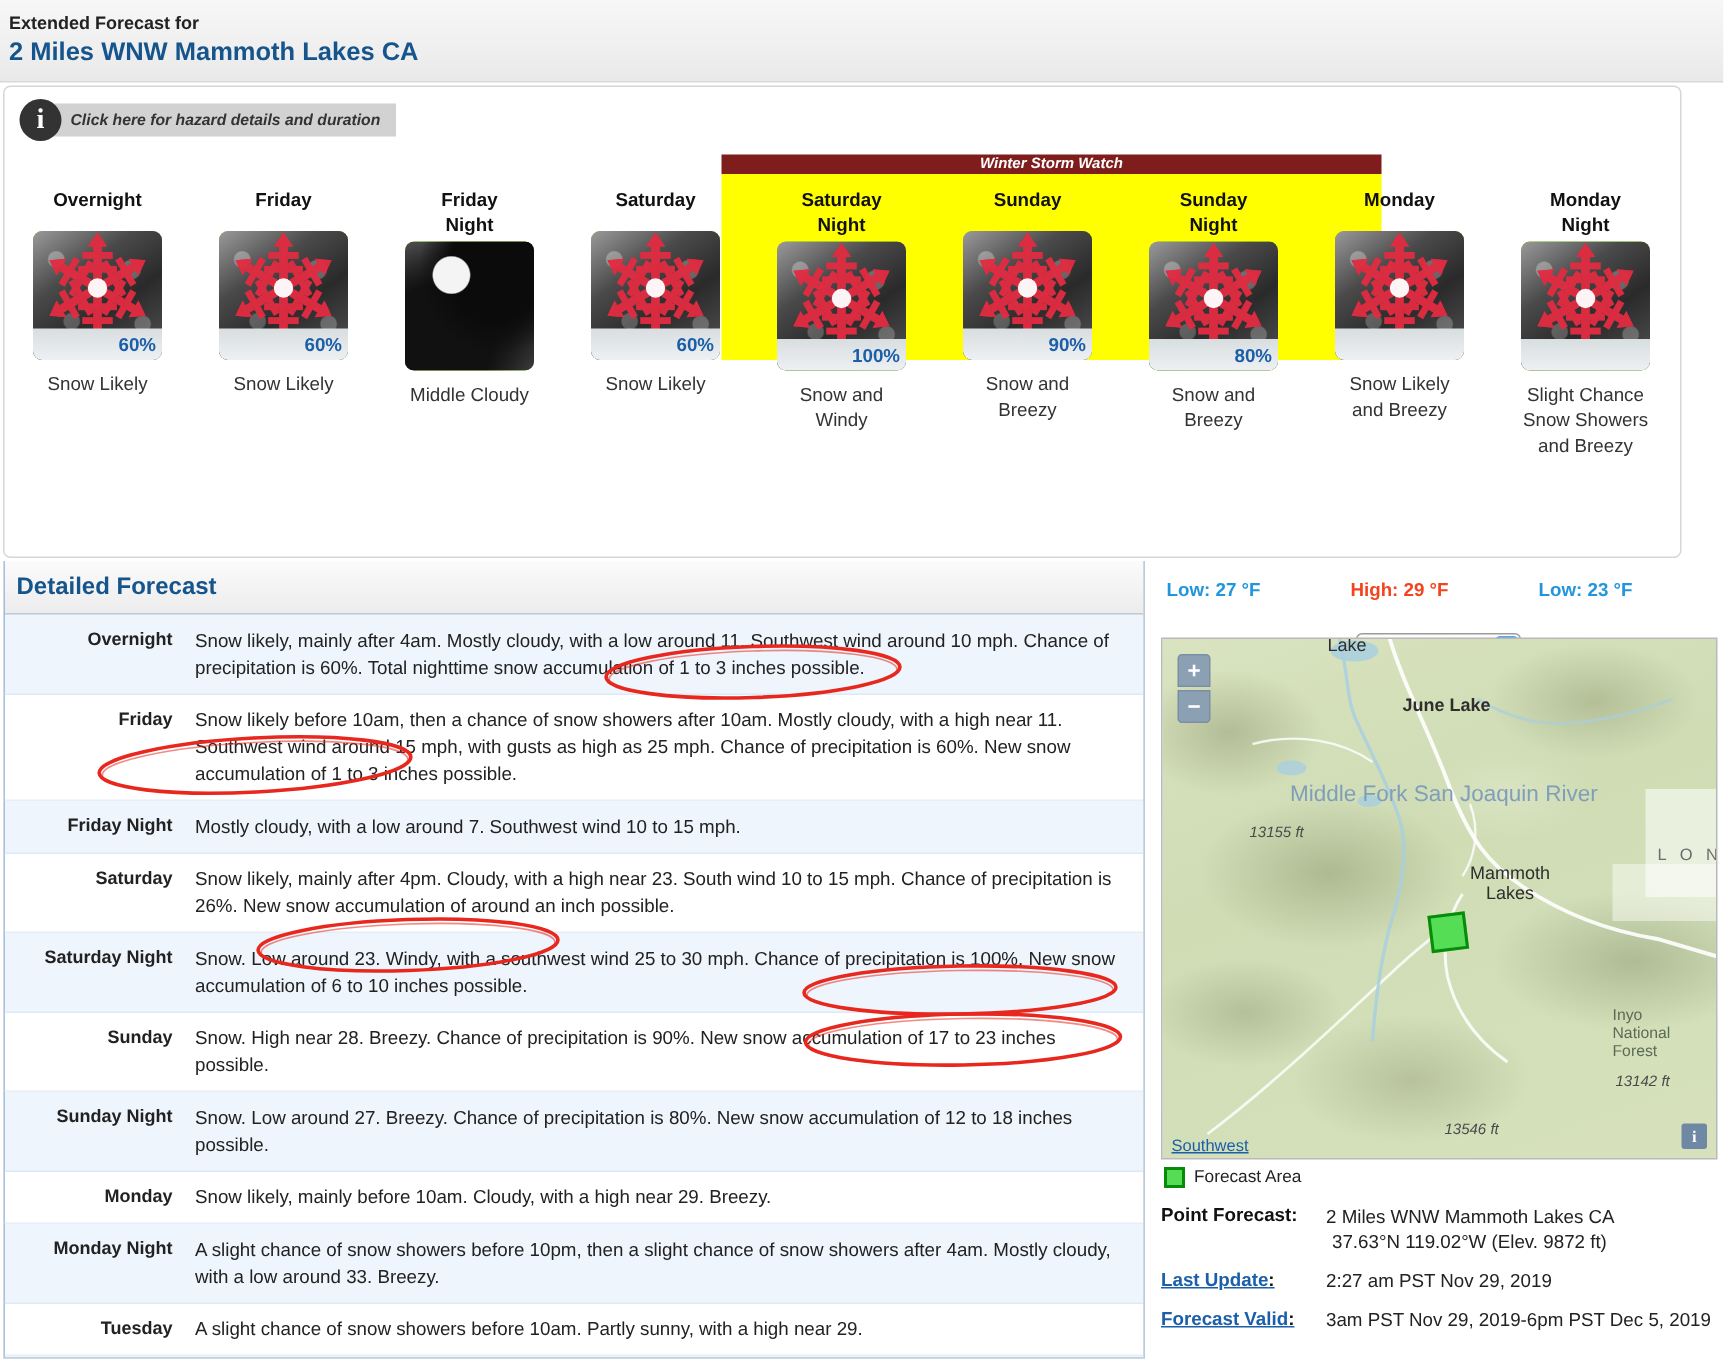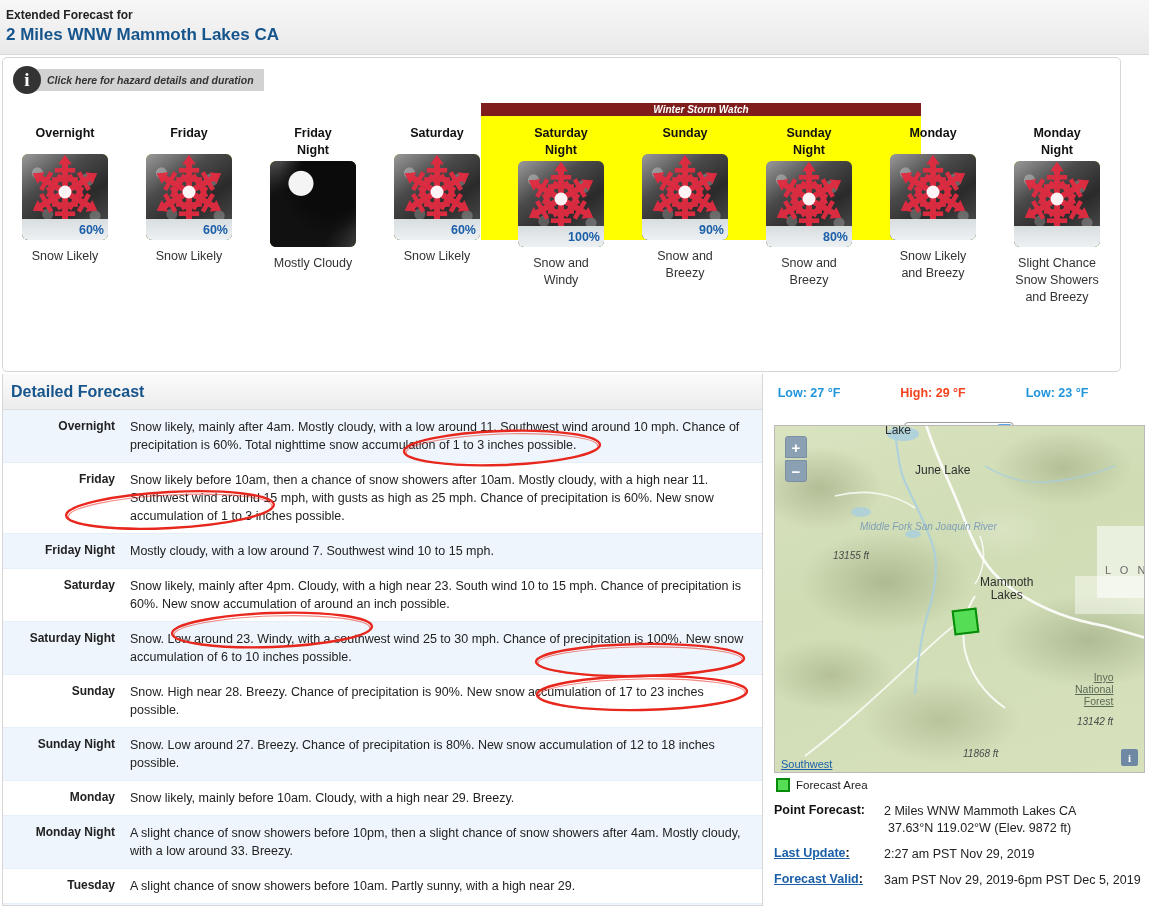--- a/index.html
+++ b/index.html
@@ -162,22 +162,22 @@
   .zoom-btn {
     width: 22px; height: 22px; background: #8ca0b4; color: #fff;
     display: flex; align-items: center; justify-content: center;
     font-size: 15px; font-weight: bold; border: 1px solid #7a8fa3;
   }
   .zoom-btn.first { border-radius: 3px 3px 0 0; margin-bottom: 2px; }
   .zoom-btn.second { border-radius: 0 0 3px 3px; }
   .map-lbl { position: absolute; font-size: 11px; color: #3a3a3a; white-space: nowrap; }
   .map-lbl.town { font-size: 12px; color: #2e2e2e; text-align: center; line-height: 13px; }
   .map-lbl.elev { font-style: italic; font-size: 10px; color: #4a4a4a; }
-  .map-lbl.river { font-style: italic; font-size: 10px; color: #7f9fb8; }
-  .map-lbl.forest { font-size: 10.5px; color: #5b6b55; text-align: right; line-height: 12px; text-decoration: underline; }
+  .map-lbl.river { font-size: 15px; color: #7f9fb8; }
+  .map-lbl.forest { font-size: 10.5px; color: #5b6b55; text-align: left; line-height: 12px; }
   .map-lbl.wide { letter-spacing: 3px; font-size: 11px; color: #6b6b6b; }
   .green-marker {
     position: absolute; left: 178px; top: 183px; width: 25px; height: 25px;
     background: #55dd55; border: 2px solid #0a8a0a; transform: rotate(-7deg);
   }
   .disclaimer {
     position: absolute; left: 6px; bottom: 2px; font-size: 11px;
     color: #1a5fa8; text-decoration: underline;
   }
   .map-info-btn {
@@ -338,21 +338,21 @@
             </div>
           </div>
           <div class="card-desc">Snow Likely</div>
           <div class="card-temp t-high">High: 11 °F</div>
         </div>
         <div class="card">
           <div class="card-day">Friday<br>Night</div>
           <div class="icon-box">
             <div class="icon-moon"></div>
           </div>
-          <div class="card-desc">Mostly Cloudy</div>
+          <div class="card-desc">Middle Cloudy</div>
           <div class="card-temp t-low">Low: 7 °F</div>
         </div>
         <div class="card">
           <div class="card-day">Saturday</div>
           <div class="icon-box">
             <div class="icon-snow-bg"></div>
             <svg class="flake" width="74" height="74" viewBox="-40 -40 80 80">
     <g opacity="0.96">
                 <g transform="rotate(0)">
       <rect x="-3" y="-34" width="6" height="68" fill="#e02c42"></rect>
@@ -707,21 +707,21 @@
         <div class="drow plain">
           <div class="dlabel">Friday</div>
           <div class="dtext">Snow likely before 10am, then a chance of snow showers after 10am. Mostly cloudy, with a high near 11. Southwest wind around 15 mph, with gusts as high as 25 mph. Chance of precipitation is 60%. New snow accumulation of 1 to 3 inches possible.</div>
         </div>
         <div class="drow alt">
           <div class="dlabel">Friday Night</div>
           <div class="dtext">Mostly cloudy, with a low around 7. Southwest wind 10 to 15 mph.</div>
         </div>
         <div class="drow plain">
           <div class="dlabel">Saturday</div>
-          <div class="dtext">Snow likely, mainly after 4pm. Cloudy, with a high near 23. South wind 10 to 15 mph. Chance of precipitation is 60%. New snow accumulation of around an inch possible.</div>
+          <div class="dtext">Snow likely, mainly after 4pm. Cloudy, with a high near 23. South wind 10 to 15 mph. Chance of precipitation is 26%. New snow accumulation of around an inch possible.</div>
         </div>
         <div class="drow alt">
           <div class="dlabel">Saturday Night</div>
           <div class="dtext">Snow. Low around 23. Windy, with a southwest wind 25 to 30 mph. Chance of precipitation is 100%. New snow accumulation of 6 to 10 inches possible.</div>
         </div>
         <div class="drow plain">
           <div class="dlabel">Sunday</div>
           <div class="dtext">Snow. High near 28. Breezy. Chance of precipitation is 90%. New snow accumulation of 17 to 23 inches possible.</div>
         </div>
         <div class="drow alt">
@@ -775,28 +775,28 @@
         <rect x="300" y="150" width="71" height="38" fill="#ffffff" opacity="0.45"></rect>
       </svg>
 
       <div class="zoom-ctl">
         <div class="zoom-btn first">+</div>
         <div class="zoom-btn second">−</div>
       </div>
 
       <div id="map-labels">
           <div class="map-lbl town" style="left: 110px; top: -2px;">Lake</div>
-          <div class="map-lbl town" style="left: 140px; top: 38px;">June Lake</div>
+          <div class="map-lbl town" style="left: 160px; top: 38px; font-weight: bold;">June Lake</div>
           <div class="map-lbl river" style="left: 85px; top: 95px;">Middle Fork San Joaquin River</div>
           <div class="map-lbl elev" style="left: 58px; top: 124px;">13155 ft</div>
           <div class="map-lbl town" style="left: 205px; top: 150px;">Mammoth<br>Lakes</div>
           <div class="map-lbl wide" style="left: 330px; top: 138px;">L O N G</div>
           <div class="map-lbl forest" style="left: 300px; top: 245px;">Inyo<br>National<br>Forest</div>
           <div class="map-lbl elev" style="left: 302px; top: 290px;">13142 ft</div>
-          <div class="map-lbl elev" style="left: 188px; top: 322px;">11868 ft</div>
+          <div class="map-lbl elev" style="left: 188px; top: 322px;">13546 ft</div>
         </div>
 
       <div class="green-marker"></div>
 
       <div class="disclaimer">Southwest</div>
       <div class="map-info-btn">i</div>
     </div>
 
     <div class="legend-row">
       <div class="legend-swatch"></div>

